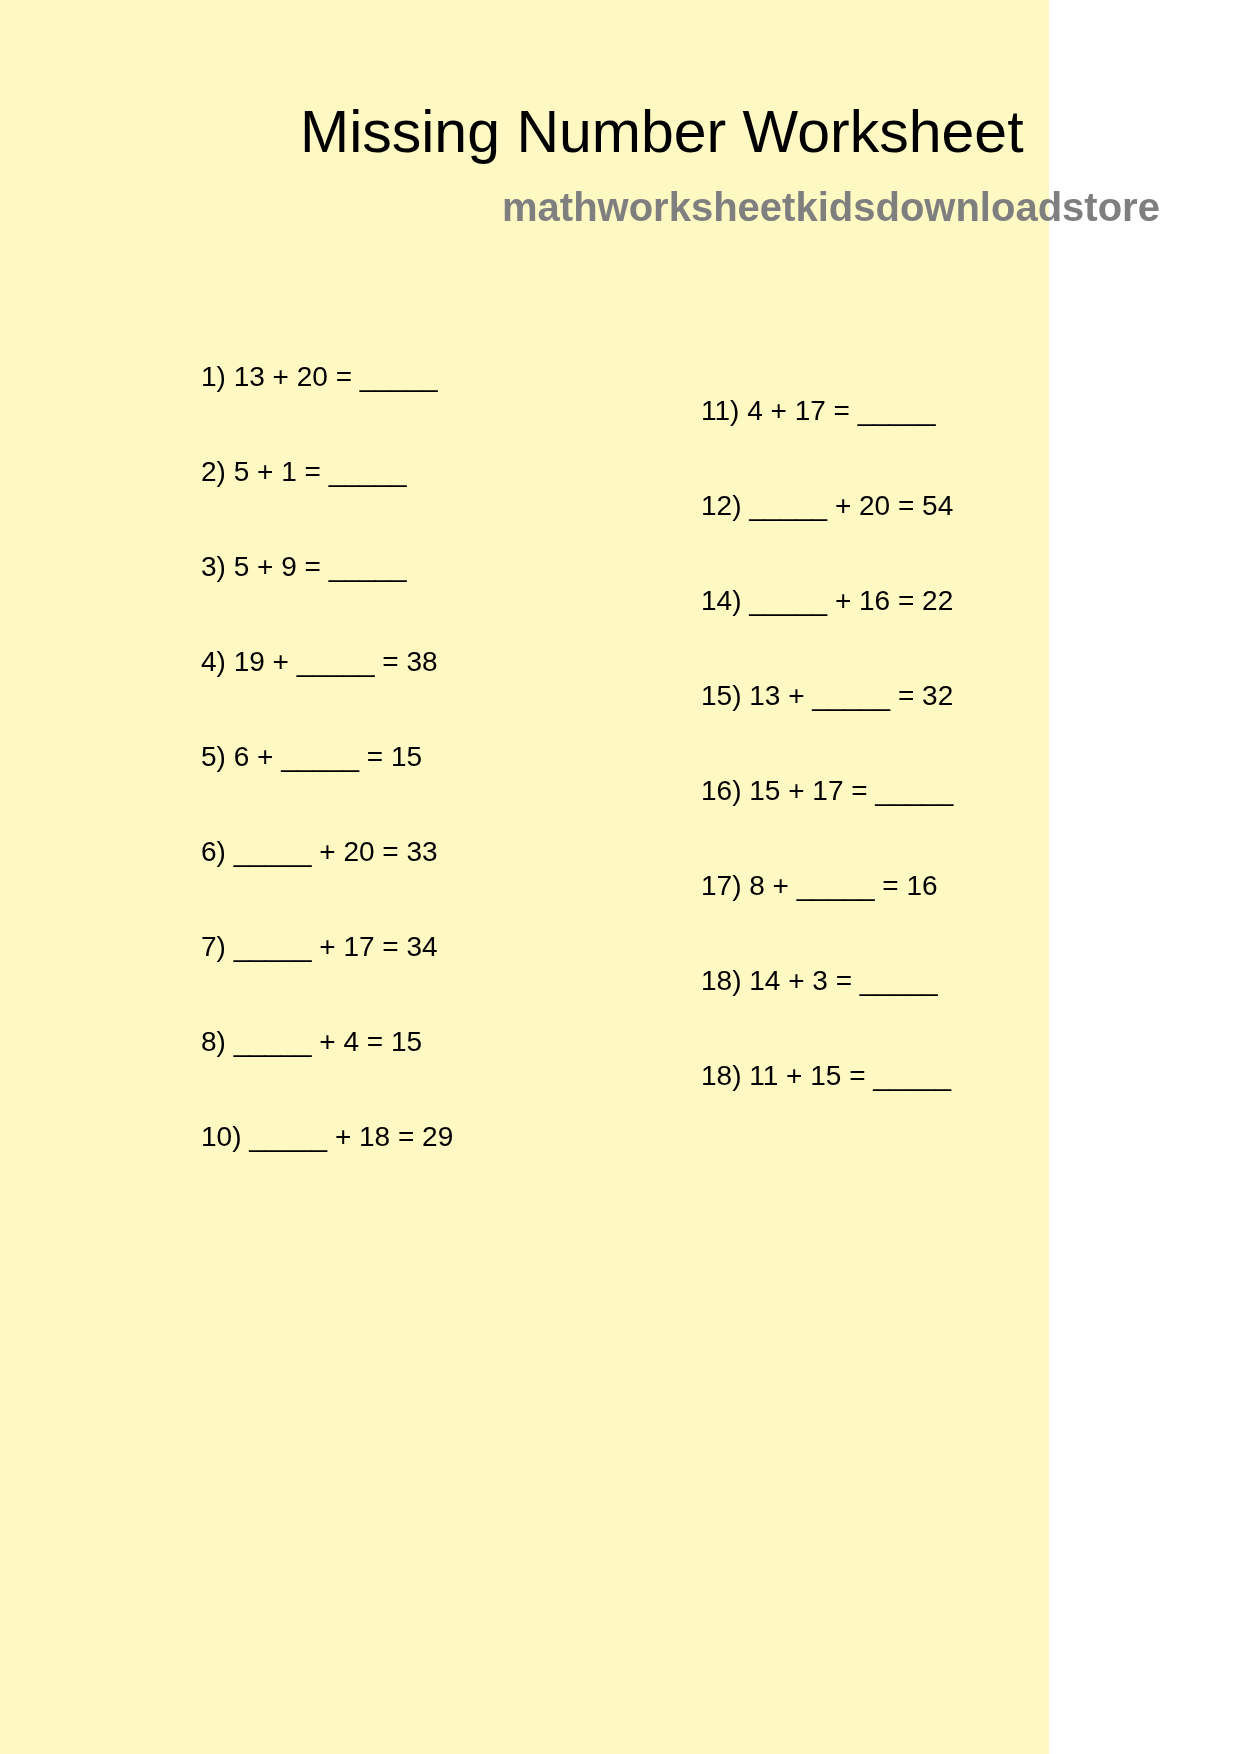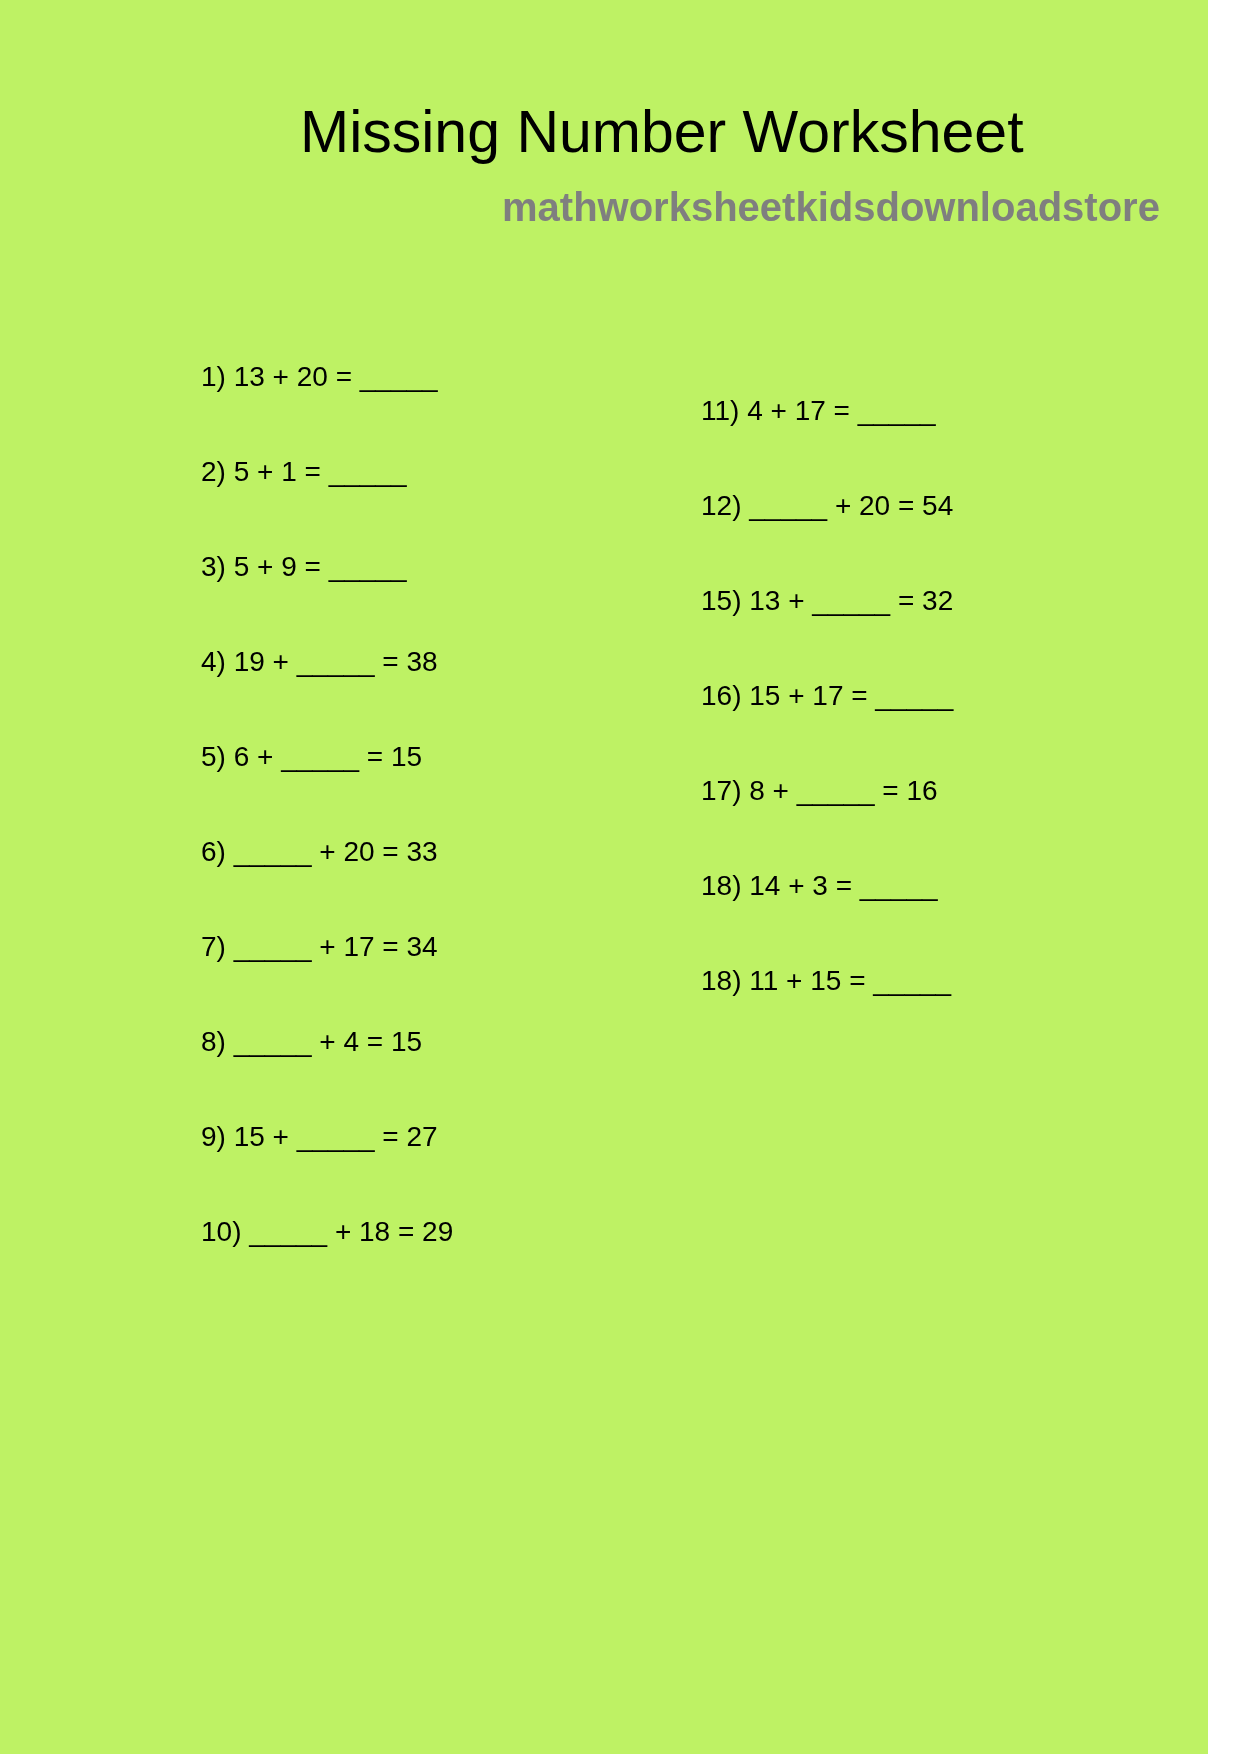--- a/index.html
+++ b/index.html
@@ -11,23 +11,23 @@
       width: 1240px;
       height: 1754px;
       position: relative;
       overflow: hidden;
       font-family: "Liberation Sans", sans-serif;
       color: #000000;
     }
     .page {
       position: absolute;
       left: 0; top: 0;
-      width: 1208px;
+      width: 1049px;
       height: 1754px;
-      background: #bef264;
+      background: #fef9c3;
     }
     .title {
       position: absolute;
       left: 300px;
       top: 97px;
       font-size: 59px;
       line-height: 70px;
       white-space: nowrap;
       color: #000000;
       letter-spacing: 0px;
@@ -65,26 +65,26 @@
 
   <div class="column col-left">
     <div class="problem">1) 13 + 20 = _____</div>
     <div class="problem">2) 5 + 1 = _____</div>
     <div class="problem">3) 5 + 9 = _____</div>
     <div class="problem">4) 19 + _____ = 38</div>
     <div class="problem">5) 6 + _____ = 15</div>
     <div class="problem">6) _____ + 20 = 33</div>
     <div class="problem">7) _____ + 17 = 34</div>
     <div class="problem">8) _____ + 4 = 15</div>
-    <div class="problem">9) 15 + _____ = 27</div>
     <div class="problem">10) _____ + 18 = 29</div>
   </div>
 
   <div class="column col-right">
     <div class="problem">11) 4 + 17 = _____</div>
     <div class="problem">12) _____ + 20 = 54</div>
+    <div class="problem">14) _____ + 16 = 22</div>
     <div class="problem">15) 13 + _____ = 32</div>
     <div class="problem">16) 15 + 17 = _____</div>
     <div class="problem">17) 8 + _____ = 16</div>
     <div class="problem">18) 14 + 3 = _____</div>
     <div class="problem">18) 11 + 15 = _____</div>
   </div>
 </div>
 
 </body></html>

